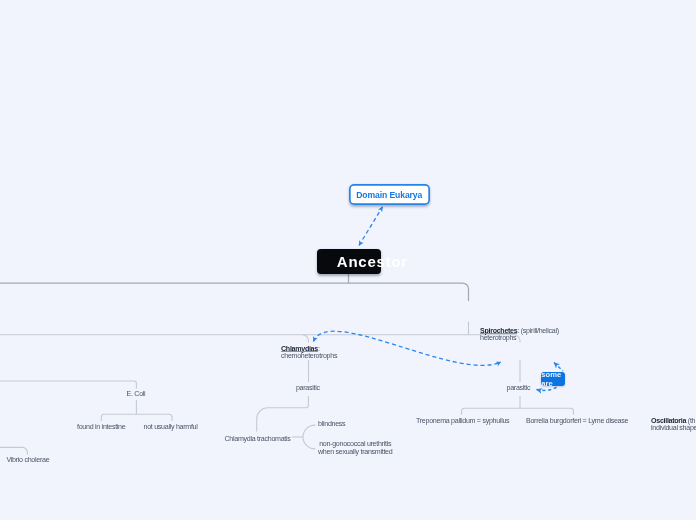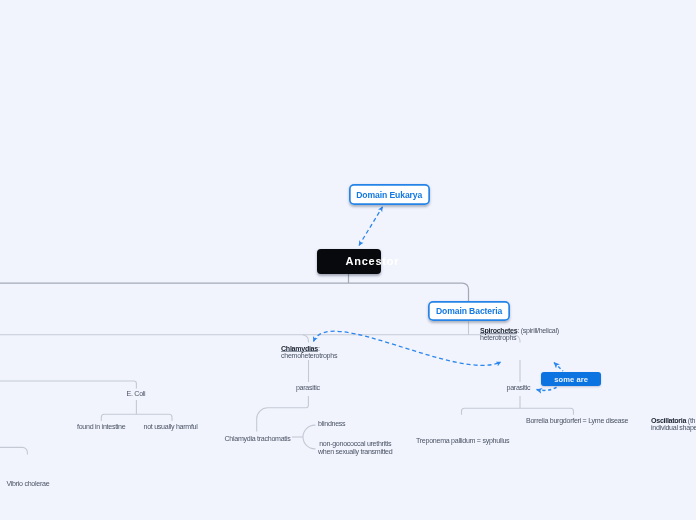--- a/index.html
+++ b/index.html
@@ -59,57 +59,54 @@
     <path d="M554 362.5 L563 371"></path>
     <path d="M536.5 389.5 C545 391.5 552 390 557 387"></path>
   </g>
 
 </svg>
 
 <div class="boxnode box-outline" style="left:348.5px;top:184.4px;width:81.5px;height:21.0px;font-size:8.6px;letter-spacing:-0.1px;">
   <span>Domain Eukarya</span>
 </div>
 
-<div class="boxnode box-dark" style="left:316.5px;top:248.5px;width:64px;height:25.5px;font-size:11px;letter-spacing:0.75px;text-indent:0.75px;border-radius:4px;padding-left:47px;">
+<div class="boxnode box-dark" style="left:316.5px;top:248.5px;width:64px;height:25.5px;font-size:15px;letter-spacing:0.75px;text-indent:0.75px;border-radius:4px;padding-left:47px;">
   <span>Ancestor</span>
 </div>
 
-<div class="boxnode box-outline" style="left:428.2px;top:301.3px;width:81.8px;height:20.2px;font-size:8.6px;letter-spacing:-0.1px;">
-  <span>Domain Bacteria</span>
-</div>
 
-<div class="boxnode box-blue" style="left:541.2px;top:372.3px;width:60px;height:14.2px;font-size:7.6px;letter-spacing:0.05px;border-radius:3px;">
+<div class="boxnode box-blue" style="left:541.2px;top:372.3px;width:24px;height:14.2px;font-size:7.6px;letter-spacing:0.05px;border-radius:3px;">
   <span>some are</span>
 </div>
 
 <div class="leaf" style="left:281px;top:346px;">
   <span><b><u>Chlamydias</u></b><span>:</span></span><br>
   <span>chemoheterotrophs</span>
 </div>
 
 <div class="leaf" style="left:480px;top:328px;">
   <span><b><u>Spirochetes</u></b><span>: (spirill/helical)</span></span><br>
   <span>heterotrophs</span>
 </div>
 
 <div class="leaf" style="left:295.9px;top:385.3px;"><span>parasitic</span></div>
 <div class="leaf" style="left:506.5px;top:385.3px;"><span>parasitic</span></div>
 
 <div class="leaf" style="left:126.5px;top:391px;"><span>E. Coli</span></div>
 <div class="leaf" style="left:77px;top:423.5px;text-align:center;"><span>found in intestine</span></div>
 <div class="leaf" style="left:143.5px;top:423.5px;"><span>not usually harmful</span></div>
-<div class="leaf" style="left:6.5px;top:456.8px;margin-top:24px;"><span>Vibrio cholerae</span></div>
+<div class="leaf" style="left:6.5px;top:456.8px;"><span>Vibrio cholerae</span></div>
 
 <div class="leaf" style="left:224.5px;top:435.8px;"><span>Chlamydia trachomatis</span></div>
 <div class="leaf" style="left:318px;top:421.3px;"><span>blindness</span></div>
 <div class="leaf" style="left:318px;top:441.3px;text-align:center;">
   <span>non-gonococcal urethritis</span><br>
   <span>when sexually transmitted</span>
 </div>
 
-<div class="leaf" style="left:416px;top:417.8px;margin-top:20px;"><span>Treponema pallidum = syphullus</span></div>
+<div class="leaf" style="left:416px;top:417.8px;"><span>Treponema pallidum = syphullus</span></div>
 <div class="leaf" style="left:526px;top:417.8px;"><span>Borrelia burgdorferi = Lyme disease</span></div>
 
 <div class="leaf" style="left:651px;top:417.8px;">
   <span><b>Oscillatoria</b><span> (th</span></span><br>
   <span>individual shape</span>
 </div>
 </div>
 
 </body></html>

